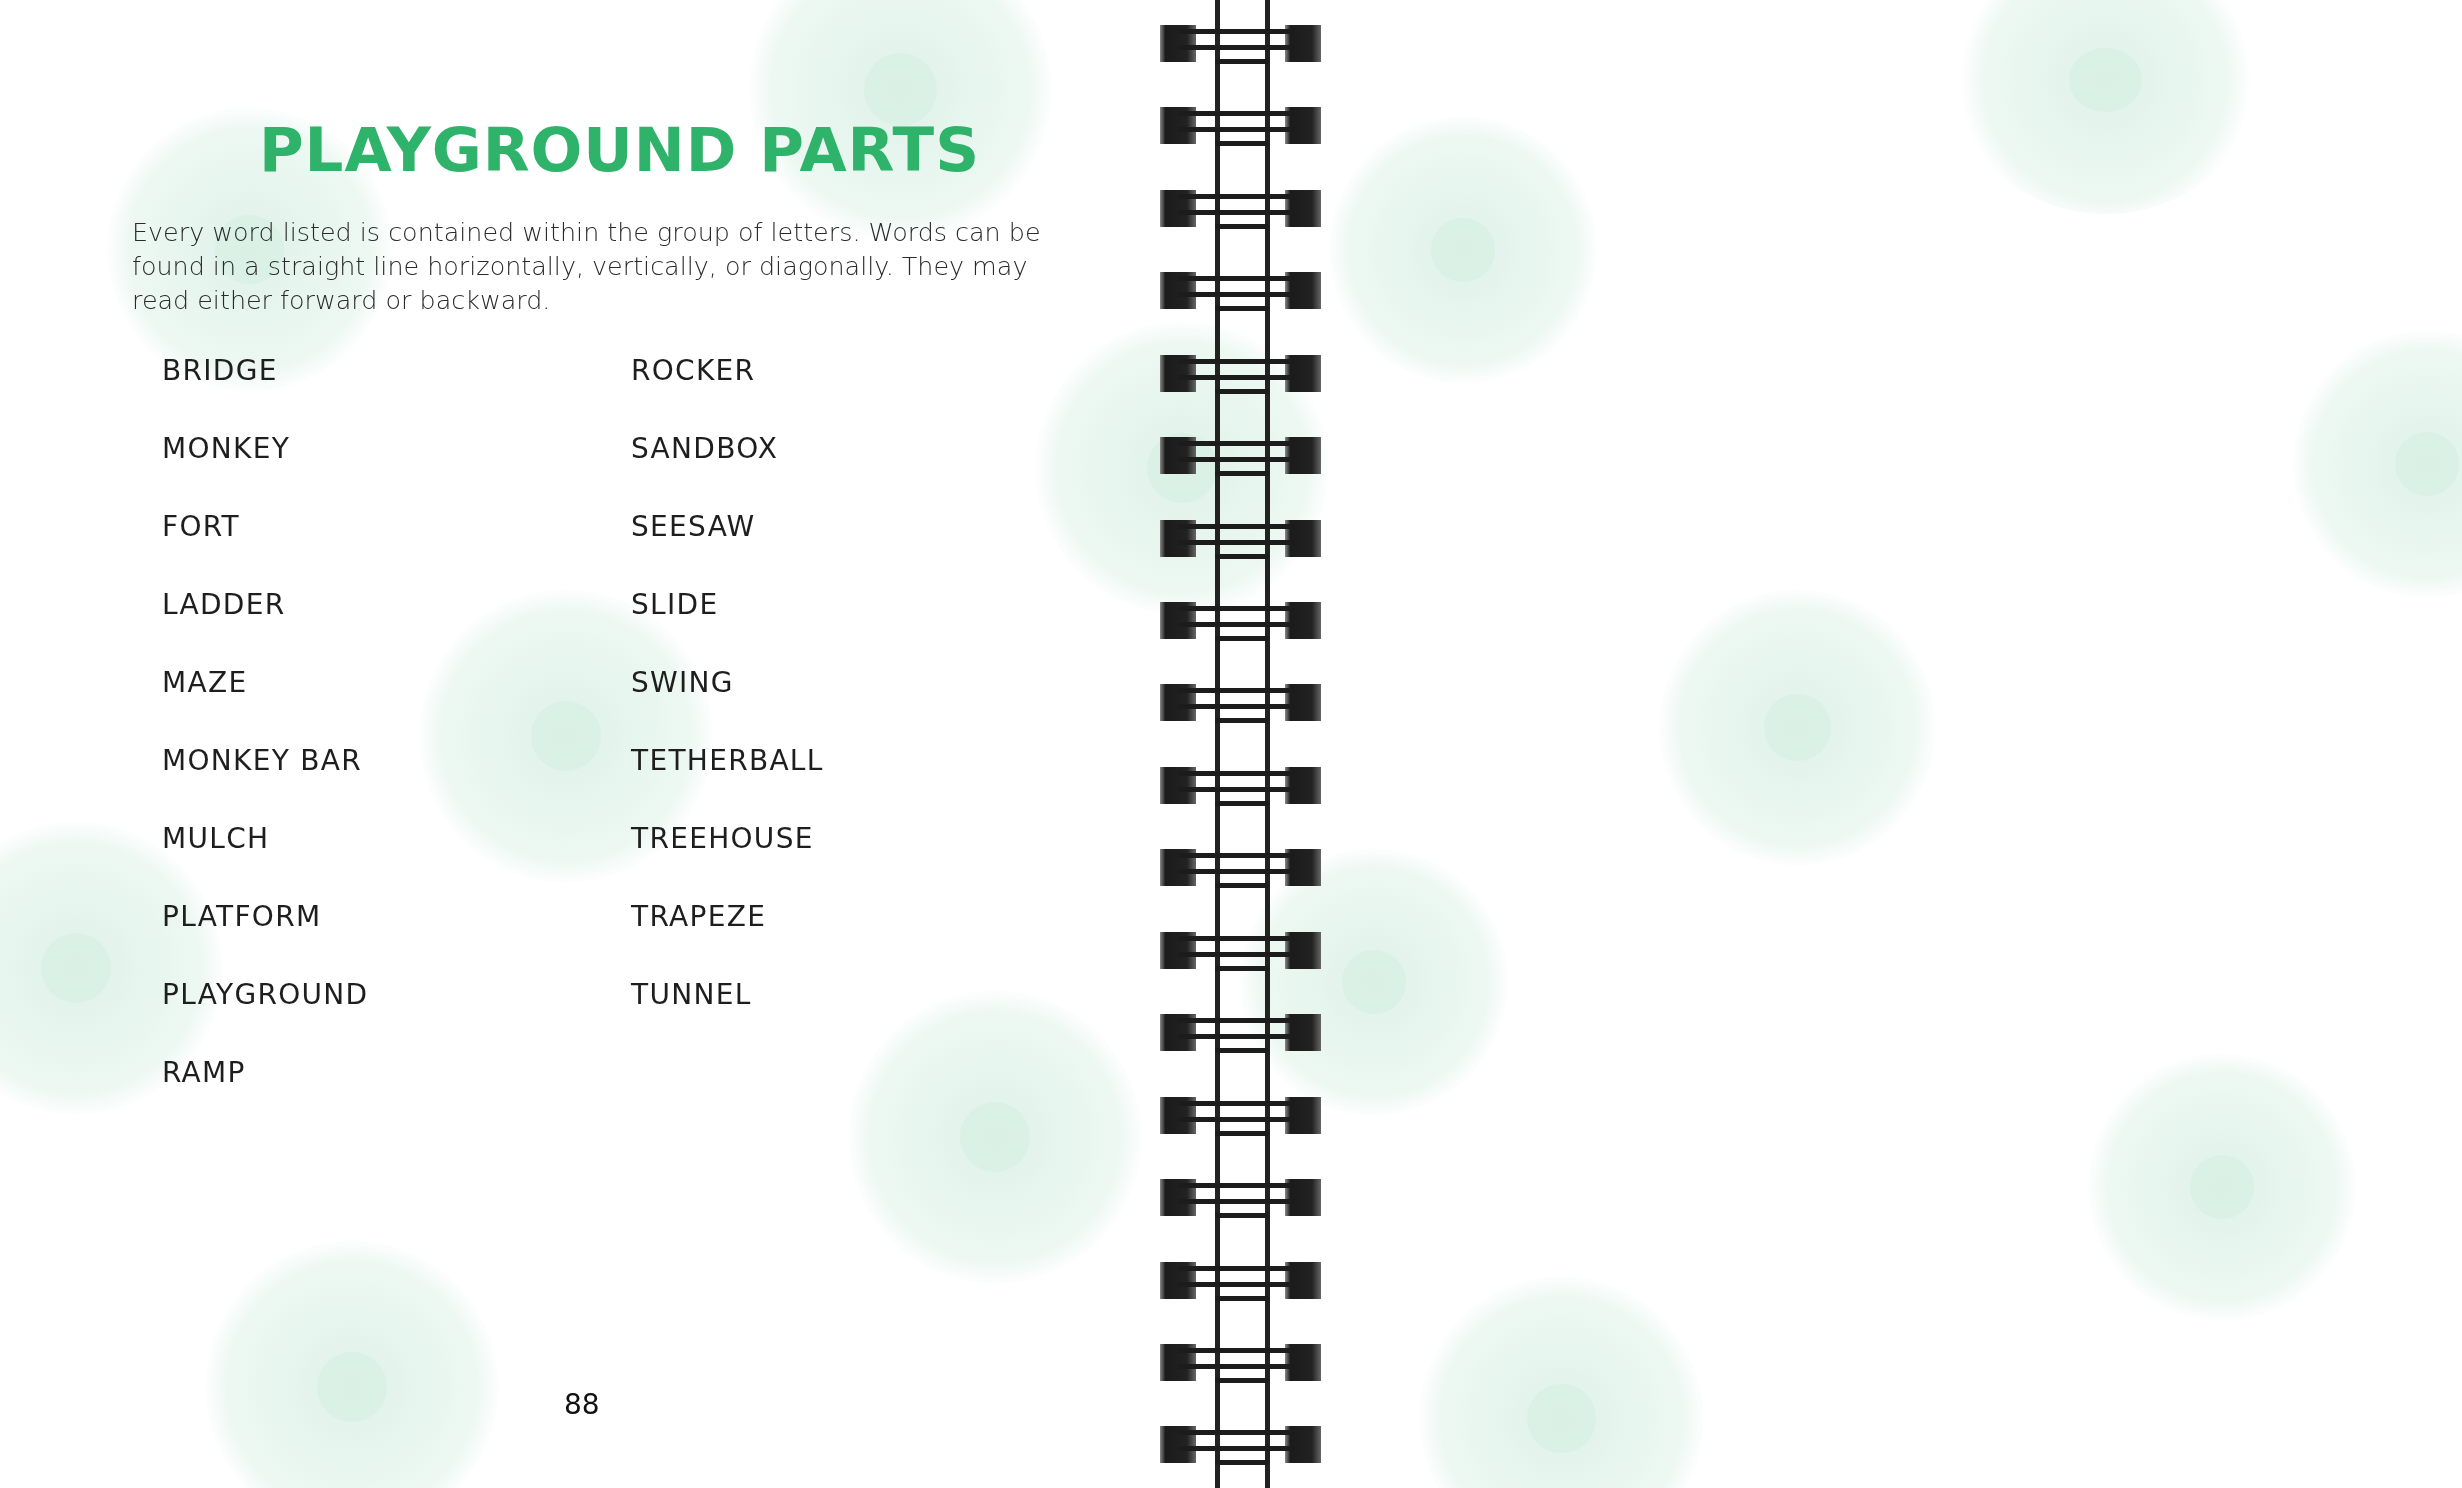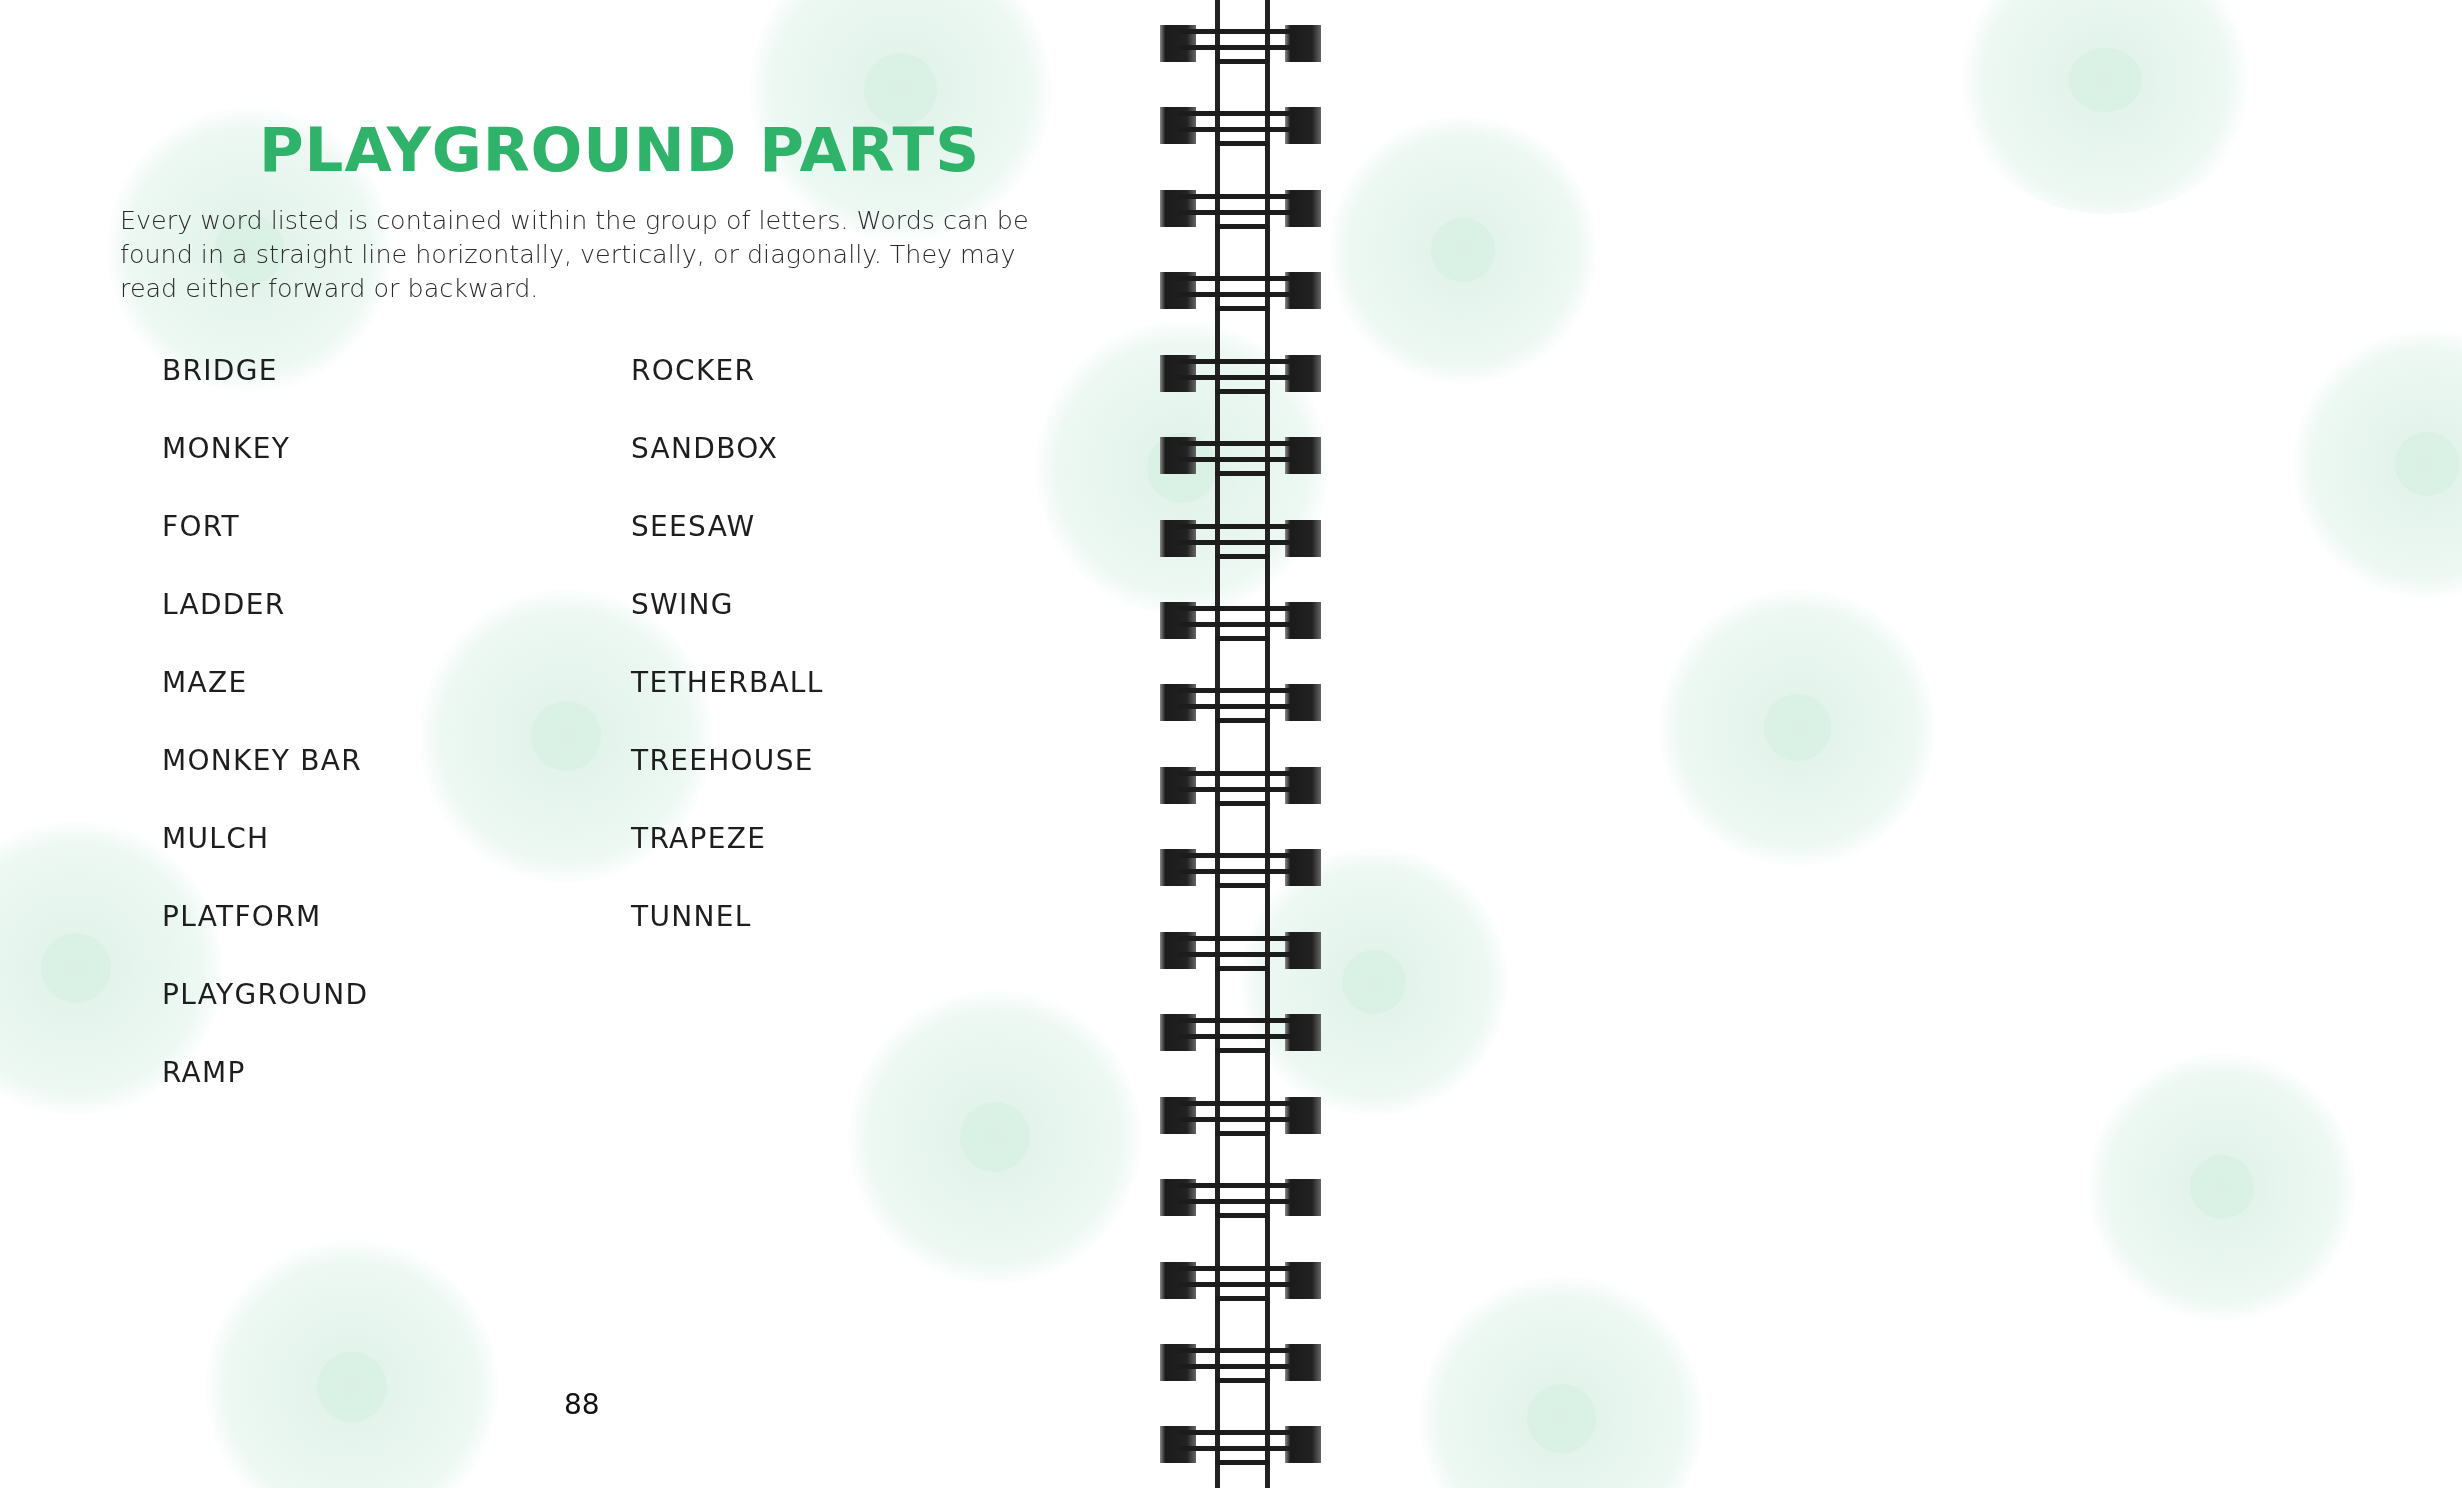--- a/index.html
+++ b/index.html
@@ -37,37 +37,38 @@
   <div class="flower" style="left:1329px;top:116px;width:268px;height:268px;"></div>
   <div class="flower" style="left:2293px;top:330px;width:268px;height:268px;"></div>
   <div class="flower" style="left:1659px;top:589px;width:277px;height:277px;"></div>
   <div class="flower" style="left:1240px;top:848px;width:268px;height:268px;"></div>
   <div class="flower" style="left:2088px;top:1053px;width:268px;height:268px;"></div>
   <div class="flower" style="left:1419px;top:1276px;width:285px;height:285px;"></div>
 </div>
 
 <section class="page left">
   <h1 class="title" style="margin:0;">PLAYGROUND PARTS</h1>
-  <p class="instructions" style="margin:0;">Every word listed is contained within the group of letters. Words can be found in a straight line horizontally, vertically, or diagonally. They may read either forward or backward.</p>
+  <p class="instructions" style="margin:12px;">Every word listed is contained within the group of letters. Words can be found in a straight line horizontally, vertically, or diagonally. They may read either forward or backward.</p>
   <div class="wordcol c1">
     <div class="word">BRIDGE</div>
     <div class="word">MONKEY</div>
     <div class="word">FORT</div>
     <div class="word">LADDER</div>
     <div class="word">MAZE</div>
     <div class="word">MONKEY BAR</div>
     <div class="word">MULCH</div>
     <div class="word">PLATFORM</div>
     <div class="word">PLAYGROUND</div>
     <div class="word">RAMP</div>
   </div>
   <div class="wordcol c2">
     <div class="word">ROCKER</div>
     <div class="word">SANDBOX</div>
     <div class="word">SEESAW</div>
+    <div class="word">SLIDE</div>
     <div class="word">SWING</div>
     <div class="word">TETHERBALL</div>
     <div class="word">TREEHOUSE</div>
     <div class="word">TRAPEZE</div>
     <div class="word">TUNNEL</div>
   </div>
   <div class="pagenum" style="left:564px;">88</div>
 </section>
 
 <div class="spine" id="spine">

